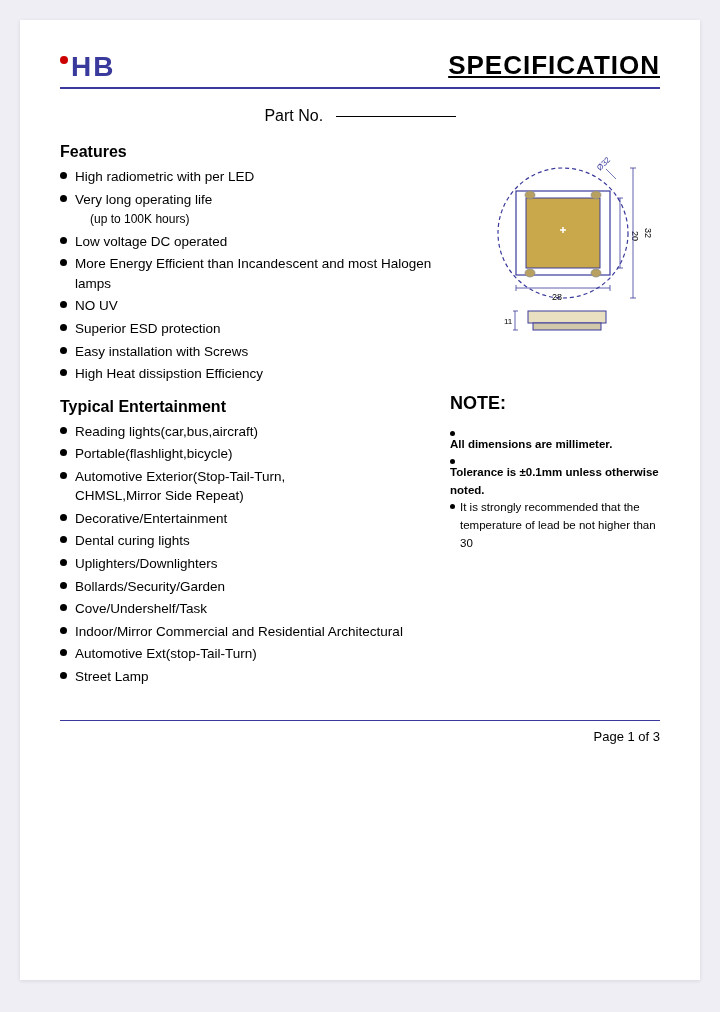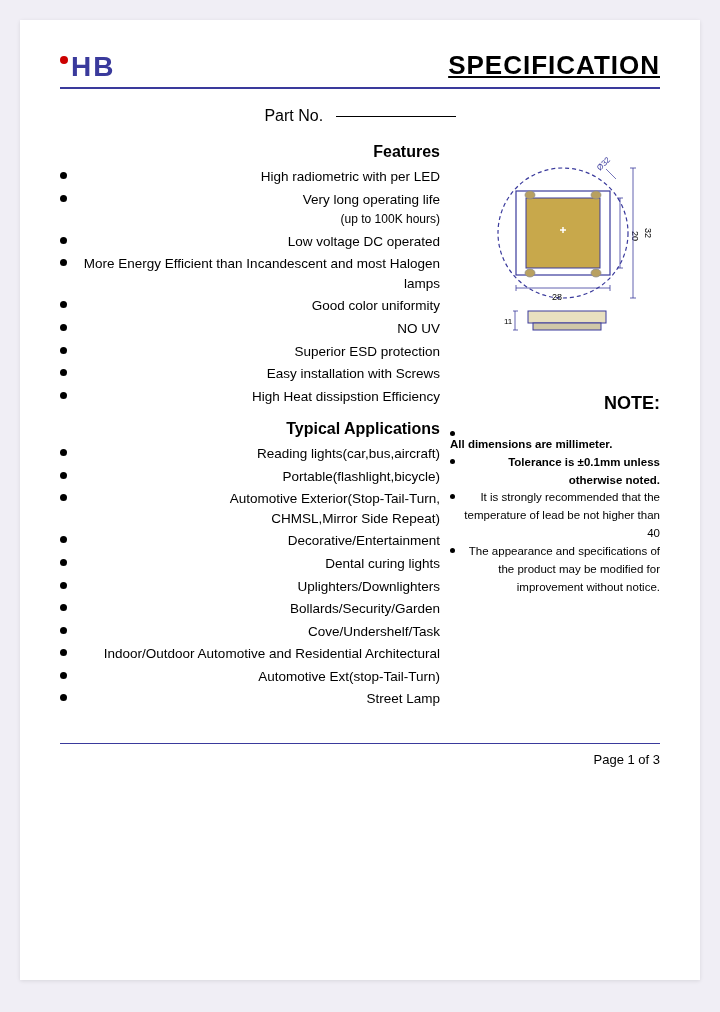--- a/index.html
+++ b/index.html
@@ -74,21 +74,20 @@
       display: inline-block;
       border-bottom: 1.5px solid #000;
       width: 120px;
       margin-left: 8px;
       vertical-align: middle;
     }
     
     .main-content {
       display: flex;
       gap: 10px;
-      text-align: right;
     }
     .left-col {
       flex: 1;
       min-width: 0;
     }
     .right-col {
       width: 210px;
       flex-shrink: 0;
     }
     
@@ -219,41 +218,37 @@
         <li>
           <span class="bullet-dot"></span>
           <span class="li-text">Low voltage DC operated</span>
         </li>
         <li>
           <span class="bullet-dot"></span>
           <span class="li-text">More Energy Efficient than Incandescent and most Halogen lamps</span>
         </li>
         <li>
           <span class="bullet-dot"></span>
-          <span class="li-text">Good color uniformity</span>
-        </li>
-        <li>
-          <span class="bullet-dot"></span>
           <span class="li-text">NO UV</span>
         </li>
         <li>
           <span class="bullet-dot"></span>
           <span class="li-text">Superior ESD protection</span>
         </li>
         <li>
           <span class="bullet-dot"></span>
           <span class="li-text">Easy installation with Screws</span>
         </li>
         <li>
           <span class="bullet-dot"></span>
           <span class="li-text">High Heat dissipstion Efficiency</span>
         </li>
       </ul>
 
-      <div class="section-title">Typical Applications</div>
+      <div class="section-title">Typical Entertainment</div>
       <ul class="bullet-list">
         <li>
           <span class="bullet-dot"></span>
           <span class="li-text">Reading lights(car,bus,aircraft)</span>
         </li>
         <li>
           <span class="bullet-dot"></span>
           <span class="li-text">Portable(flashlight,bicycle)</span>
         </li>
         <li>
@@ -278,21 +273,21 @@
         <li>
           <span class="bullet-dot"></span>
           <span class="li-text">Bollards/Security/Garden</span>
         </li>
         <li>
           <span class="bullet-dot"></span>
           <span class="li-text">Cove/Undershelf/Task</span>
         </li>
         <li>
           <span class="bullet-dot"></span>
-          <span class="li-text">Indoor/Outdoor Automotive and Residential Architectural</span>
+          <span class="li-text">Indoor/Mirror Commercial and Residential Architectural</span>
         </li>
         <li>
           <span class="bullet-dot"></span>
           <span class="li-text">Automotive Ext(stop-Tail-Turn)</span>
         </li>
         <li>
           <span class="bullet-dot"></span>
           <span class="li-text">Street Lamp</span>
         </li>
       </ul>
@@ -345,31 +340,27 @@
         </svg>
       </div>
 
       <div class="note-section">
         <div class="note-title">NOTE:</div>
         <ul class="note-list">
           <li style="font-weight:bold;flex-direction:column;">
             <span class="note-bullet"></span>
             <span>All dimensions are millimeter.</span>
           </li>
-          <li style="font-weight:bold;">
+          <li style="font-weight:bold;flex-direction:column;">
             <span class="note-bullet"></span>
             <span>Tolerance is ±0.1mm unless otherwise noted.</span>
           </li>
           <li>
             <span class="note-bullet"></span>
-            <span>It is strongly recommended that the temperature of lead be not higher than 40</span>
-          </li>
-          <li>
-            <span class="note-bullet"></span>
-            <span>The appearance and specifications of the product may be modified for improvement without notice.</span>
+            <span>It is strongly recommended that the temperature of lead be not higher than 30</span>
           </li>
         </ul>
       </div>
     </div>
   </div>
 
   <div class="footer">
     <span>Page 1 of 3</span>
   </div>
 </div>

